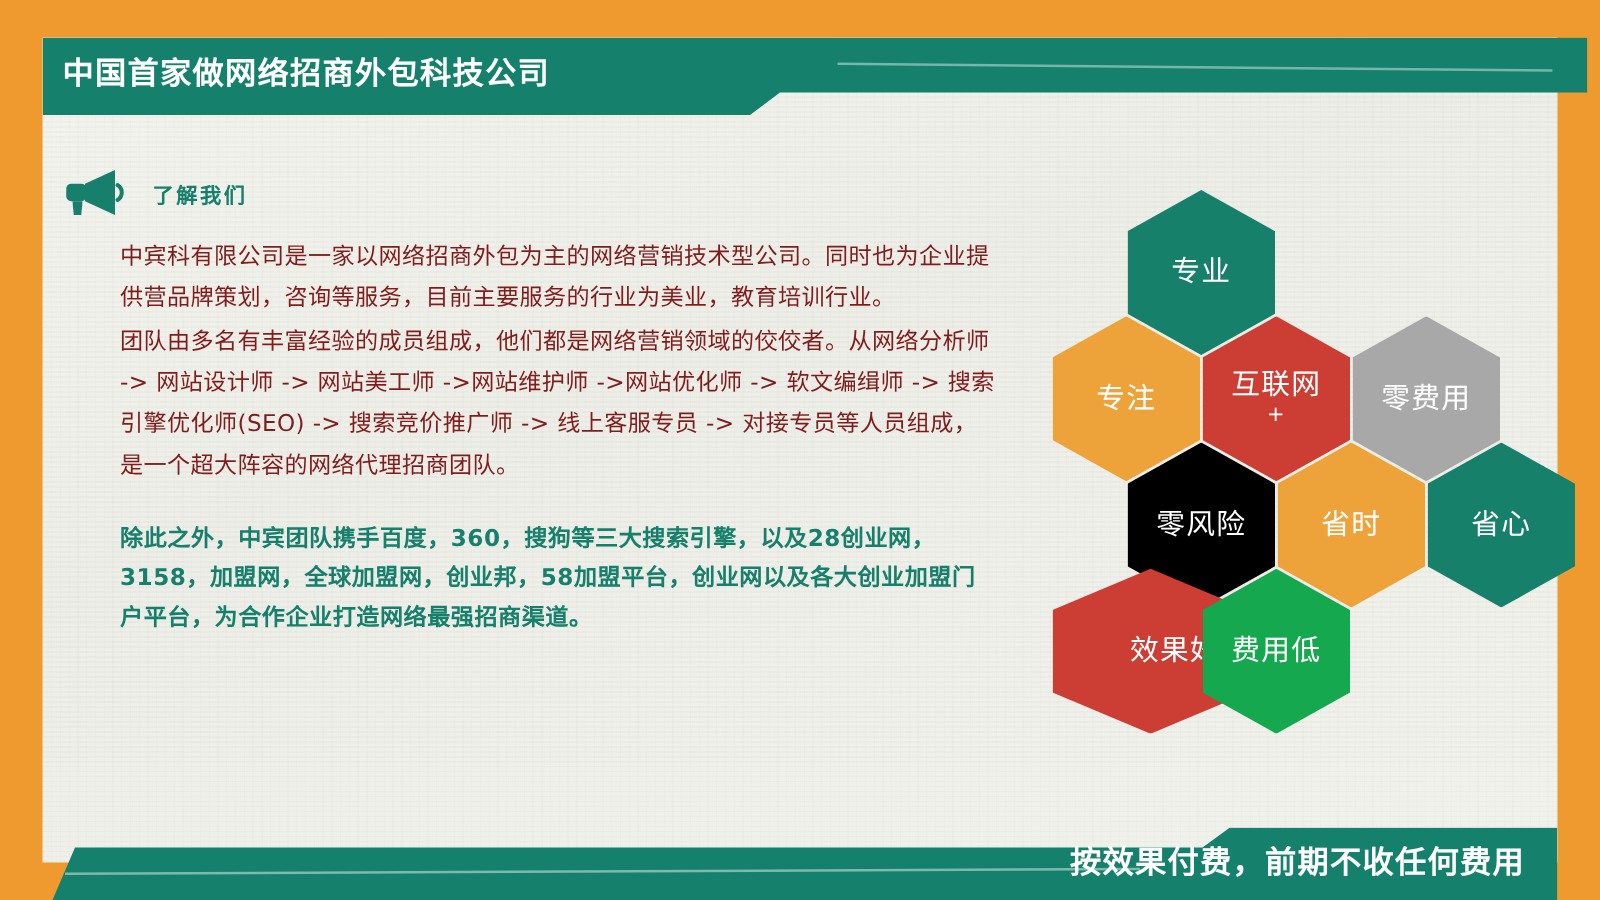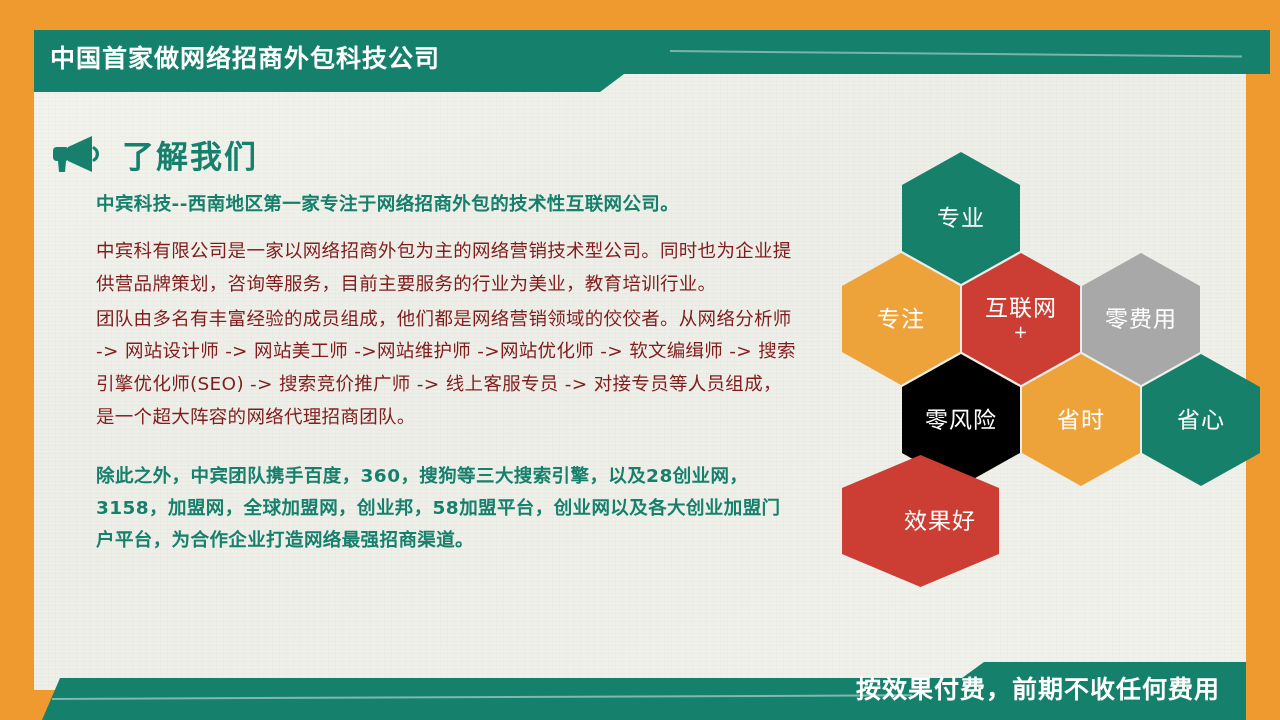--- a/index.html
+++ b/index.html
@@ -35,21 +35,21 @@
   }
   .hdr-title{
     position:absolute;left:16px;top:0;height:62px;line-height:58px;
     color:#ffffff;font-size:25px;font-weight:bold;letter-spacing:1px;
     white-space:nowrap;
   }
 
   
   .section-head{position:absolute;left:48px;top:132px;height:44px;display:flex;align-items:center;gap:22px;}
   .megaphone{width:52px;height:40px;flex:0 0 auto;}
-  .section-title{color:#17806c;font-size:32px;font-weight:bold;letter-spacing:2px;}
+  .section-title{color:#17806c;font-size:17px;font-weight:bold;letter-spacing:2px;}
 
   
   .body-col{position:absolute;left:96px;top:190px;width:700px;}
   .t-bold{
     color:#17806c;font-size:18.5px;font-weight:bold;line-height:1.55;
     letter-spacing:0.4px;margin:0 0 16px 0;
   }
   .t-norm{
     color:#7f1d1d;font-size:18.5px;line-height:1.78;letter-spacing:0.3px;margin:0;
   }
@@ -104,21 +104,20 @@
         <path d="M44 2 L20 13 L20 27 L44 38 Z" fill="#17806c"></path>
         <rect x="5" y="13" width="16" height="14" rx="4" fill="#17806c"></rect>
         <path d="M10 27 L18 27 L17 38 L11 38 Z" fill="#17806c"></path>
         <path d="M46 14 a7 7 0 0 1 0 12" stroke="#17806c" stroke-width="3.2" fill="none" stroke-linecap="round"></path>
       </svg>
     </span>
     <span class="section-title">了解我们</span>
   </div>
 
   <div class="body-col">
-    <p class="t-bold">中宾科技--西南地区第一家专注于网络招商外包的技术性互联网公司。</p>
     <p class="t-norm">中宾科有限公司是一家以网络招商外包为主的网络营销技术型公司。同时也为企业提供营品牌策划，咨询等服务，目前主要服务的行业为美业，教育培训行业。</p>
     <p class="t-norm p2">团队由多名有丰富经验的成员组成，他们都是网络营销领域的佼佼者。从网络分析师 -&gt; 网站设计师 -&gt; 网站美工师 -&gt;网站维护师 -&gt;网站优化师 -&gt; 软文编缉师 -&gt; 搜索引擎优化师(SEO) -&gt; 搜索竞价推广师 -&gt; 线上客服专员 -&gt; 对接专员等人员组成，是一个超大阵容的网络代理招商团队。</p>
     <p class="t-bold last">除此之外，中宾团队携手百度，360，搜狗等三大搜索引擎，以及28创业网，3158，加盟网，全球加盟网，创业邦，58加盟平台，创业网以及各大创业加盟门户平台，为合作企业打造网络最强招商渠道。</p>
   </div>
 
   <div class="hex-wrap">
       <div class="hex" style="left: 68px; top: 0px; background: rgb(23, 128, 107);">
         <span>专业</span>
       </div>
       <div class="hex" style="left: 8px; top: 101px; background: rgb(237, 162, 58);">
@@ -136,20 +135,23 @@
       </div>
       <div class="hex" style="left: 188px; top: 202px; background: rgb(237, 162, 58);">
         <span>省时</span>
       </div>
       <div class="hex" style="left: 308px; top: 202px; background: rgb(23, 128, 107);">
         <span>省心</span>
       </div>
       <div class="hex" style="left: 8px; top: 303px; background: rgb(204, 61, 51); padding-left: 39px;">
         <span>效果好</span>
       </div>
+      <div class="hex" style="left: 128px; top: 303px; background: rgb(21, 168, 78);">
+        <span>费用低</span>
+      </div>
     </div>
 
   <div class="footer">
     <div class="ftr-shape"></div>
     <div class="ftr-line"></div>
     <div class="ftr-text">按效果付费，前期不收任何费用</div>
   </div>
 
 </div>
 

